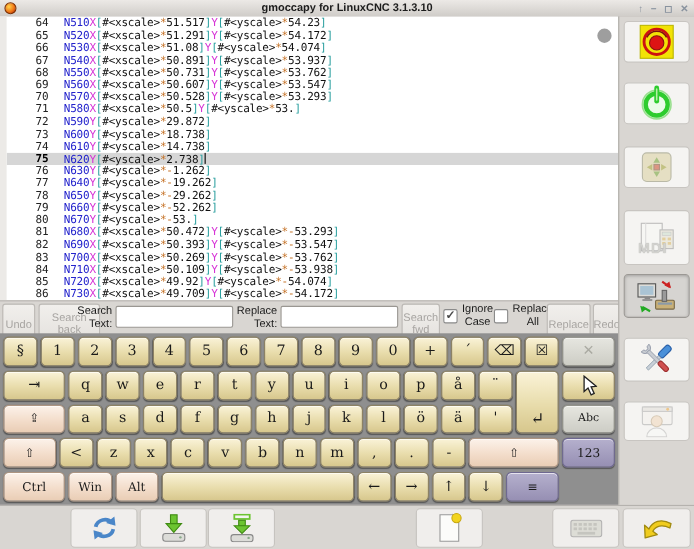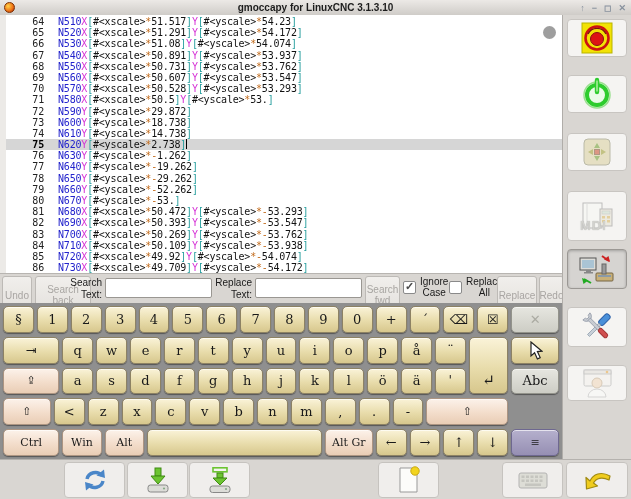--- a/index.html
+++ b/index.html
@@ -49,21 +49,21 @@
   
   .kbarea{position:absolute;left:0;top:303px;width:562px;height:156px;background:#8f8f8f;box-sizing:border-box;
     padding:3px;}
   .kb{display:grid;grid-template-columns:repeat(66,1fr);grid-template-rows:repeat(5,1fr);
     gap:4px 3px;width:100%;height:100%;}
   .key{box-sizing:border-box;border-radius:5px;display:flex;align-items:center;justify-content:center;
     font-family:"DejaVu Serif",serif;font-size:13px;color:#1a1a1a;
     border:1px solid #8d8264;box-shadow:inset 0 1px 0 rgba(255,255,255,.65),0 1px 1px rgba(0,0,0,.4);
     background:linear-gradient(#faf3d8,#e8dcab 55%,#d7c78d);cursor:default;overflow:hidden;}
   .key.m{background:linear-gradient(#fcf2ea,#f3ddcb 55%,#e9cdb5);border-color:#ad9582;font-size:11px;}
-  .key.g{background:linear-gradient(#e6e6e0,#cdcdc5);border-color:#93938b;font-size:13px;}
+  .key.g{background:linear-gradient(#e6e6e0,#cdcdc5);border-color:#93938b;font-size:10px;}
   .key.g.dim{color:#aaaaa2;font-size:13px;}
   .key.p{background:linear-gradient(#b5b0cd,#968fb3);border-color:#6e6890;font-size:11px;}
   .key.enter{align-items:flex-end;padding-bottom:4px;font-size:15px;}
   
   .sidebar{position:absolute;left:562px;top:15px;width:69px;height:444px;background:#d9d6d2;
     border-left:1px solid #b0ada9;box-sizing:border-box;}
   .panelbtn{position:absolute;left:4px;width:60px;box-sizing:border-box;background:#f5f4f2;
     border:1px solid #c8c5c1;border-radius:4px;display:flex;align-items:center;justify-content:center;}
   .panelbtn.active{background:#d6d4d1;border-color:#9b9894;box-shadow:inset 0 1px 3px rgba(0,0,0,.25);}
   .panelbtn.disabled svg{opacity:.55;}
@@ -205,25 +205,25 @@
         <div class="key n" style="grid-column: span 4;">x</div>
         <div class="key n" style="grid-column: span 4;">c</div>
         <div class="key n" style="grid-column: span 4;">v</div>
         <div class="key n" style="grid-column: span 4;">b</div>
         <div class="key n" style="grid-column: span 4;">n</div>
         <div class="key n" style="grid-column: span 4;">m</div>
         <div class="key n" style="grid-column: span 4;">,</div>
         <div class="key n" style="grid-column: span 4;">.</div>
         <div class="key n" style="grid-column: span 4;">-</div>
         <div class="key m" style="grid-column: span 10;">⇧</div>
+        <div class="key p" style="grid-column: span 6;">123</div>
         <div class="key m" style="grid-column: span 7;">Ctrl</div>
         <div class="key m" style="grid-column: span 5;">Win</div>
         <div class="key m" style="grid-column: span 5;">Alt</div>
         <div class="key n" style="grid-column: span 21;"></div>
-        <div class="key m" style="grid-column: span 6;">Alt Gr</div>
         <div class="key n" style="grid-column: span 4;">←</div>
         <div class="key n" style="grid-column: span 4;">→</div>
         <div class="key n" style="grid-column: span 4;">↑</div>
         <div class="key n" style="grid-column: span 4;">↓</div>
         <div class="key p" style="grid-column: span 6;">≡</div>
       </div>
   </div>
 
   <div class="sidebar">
 

